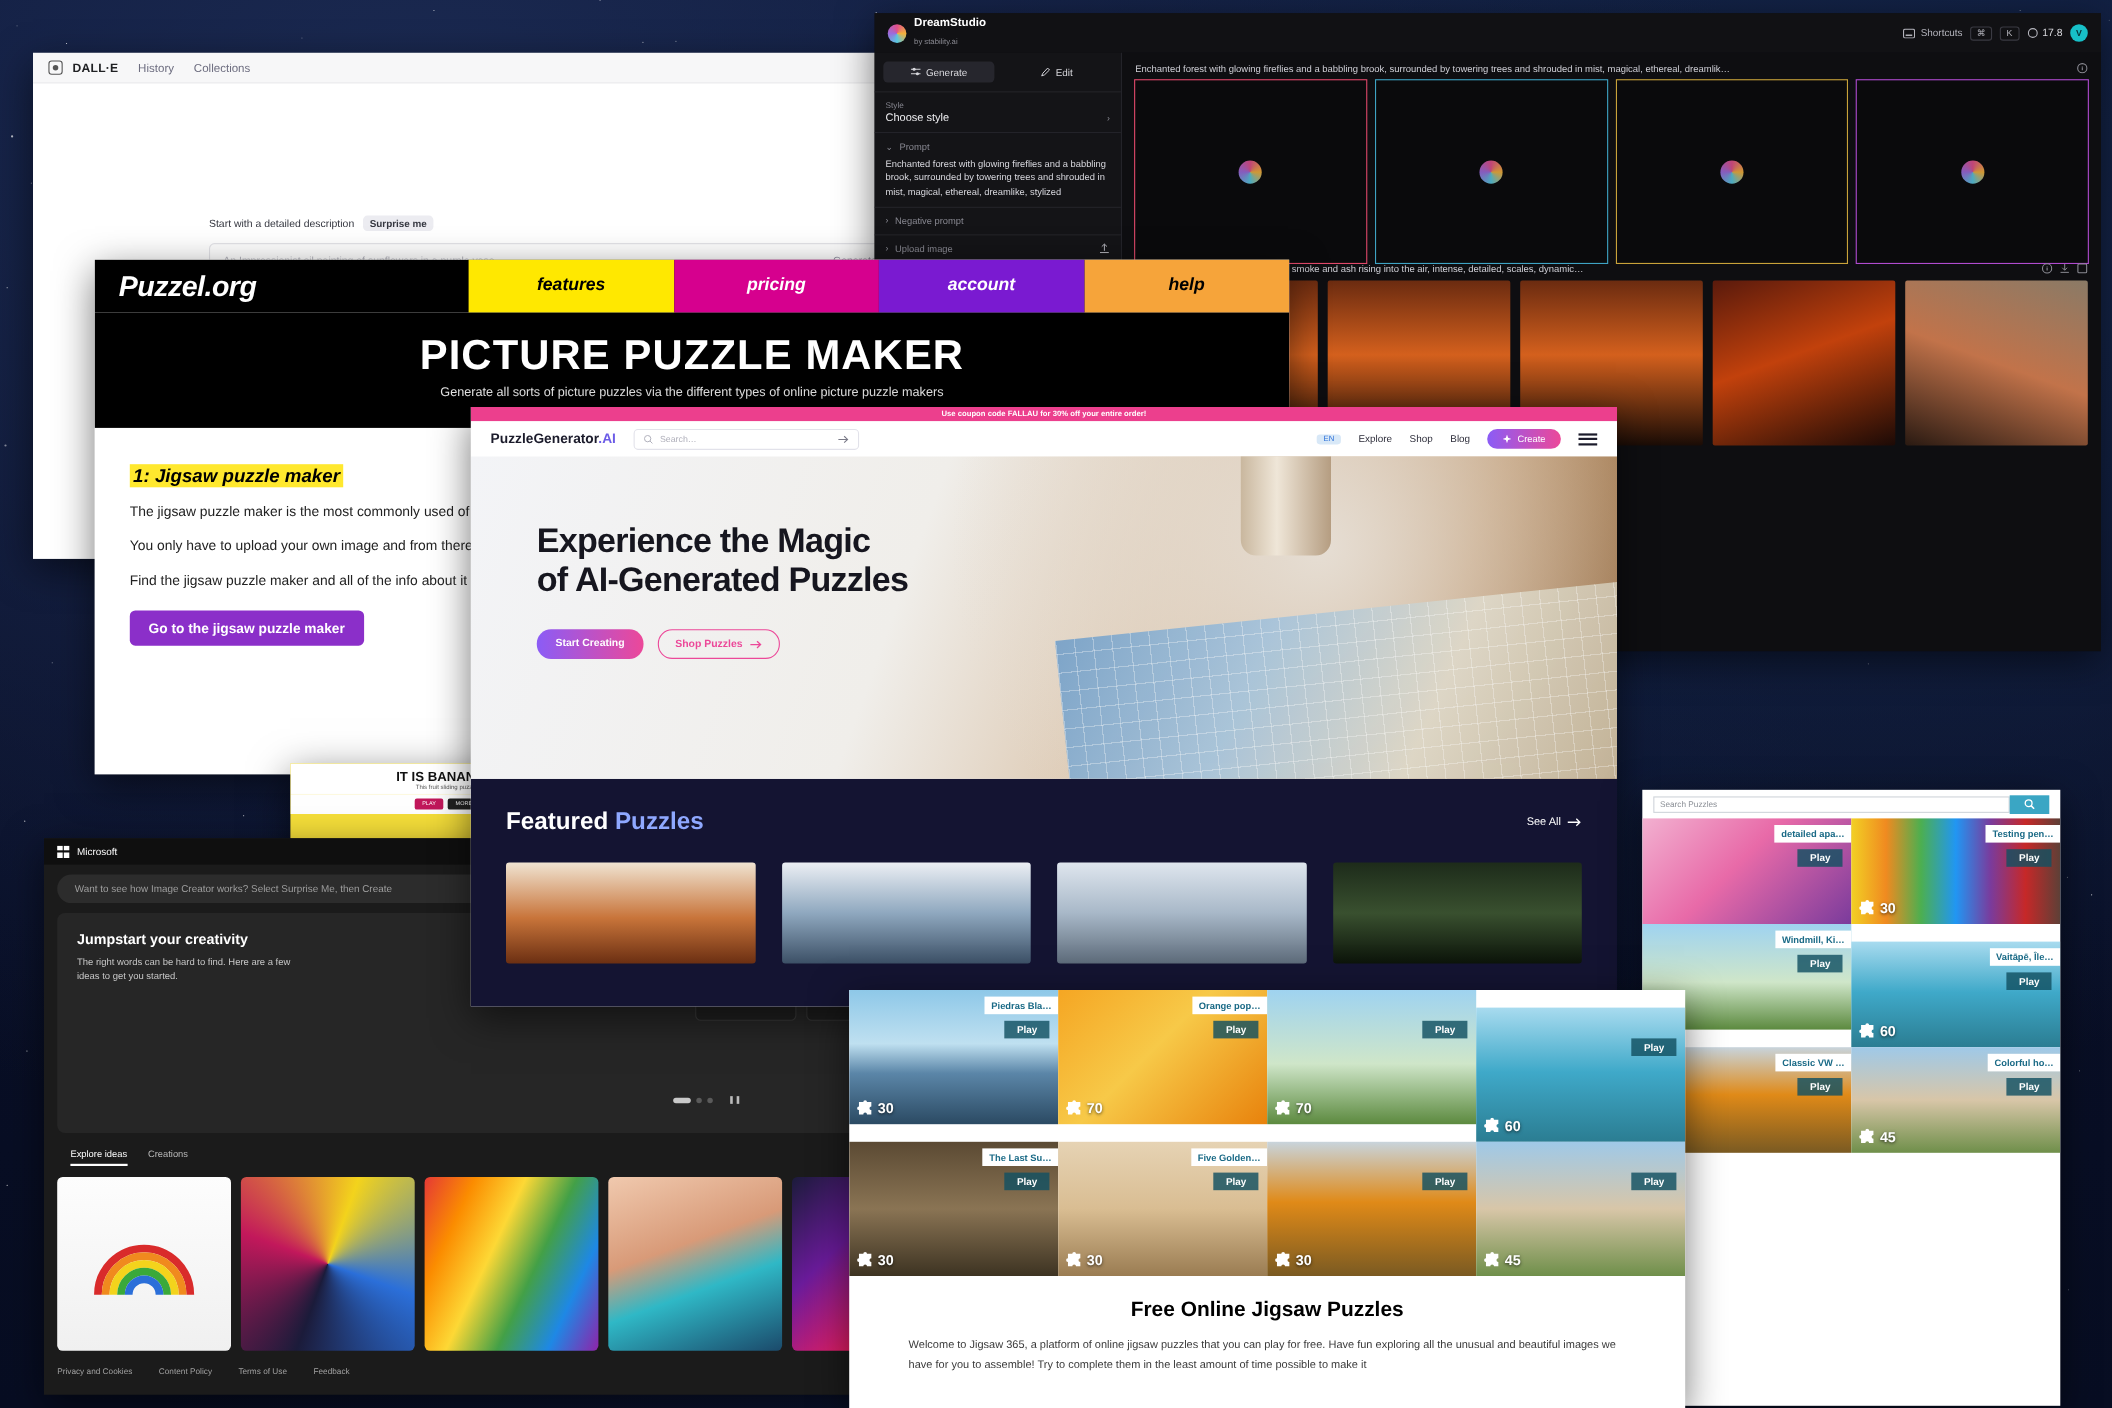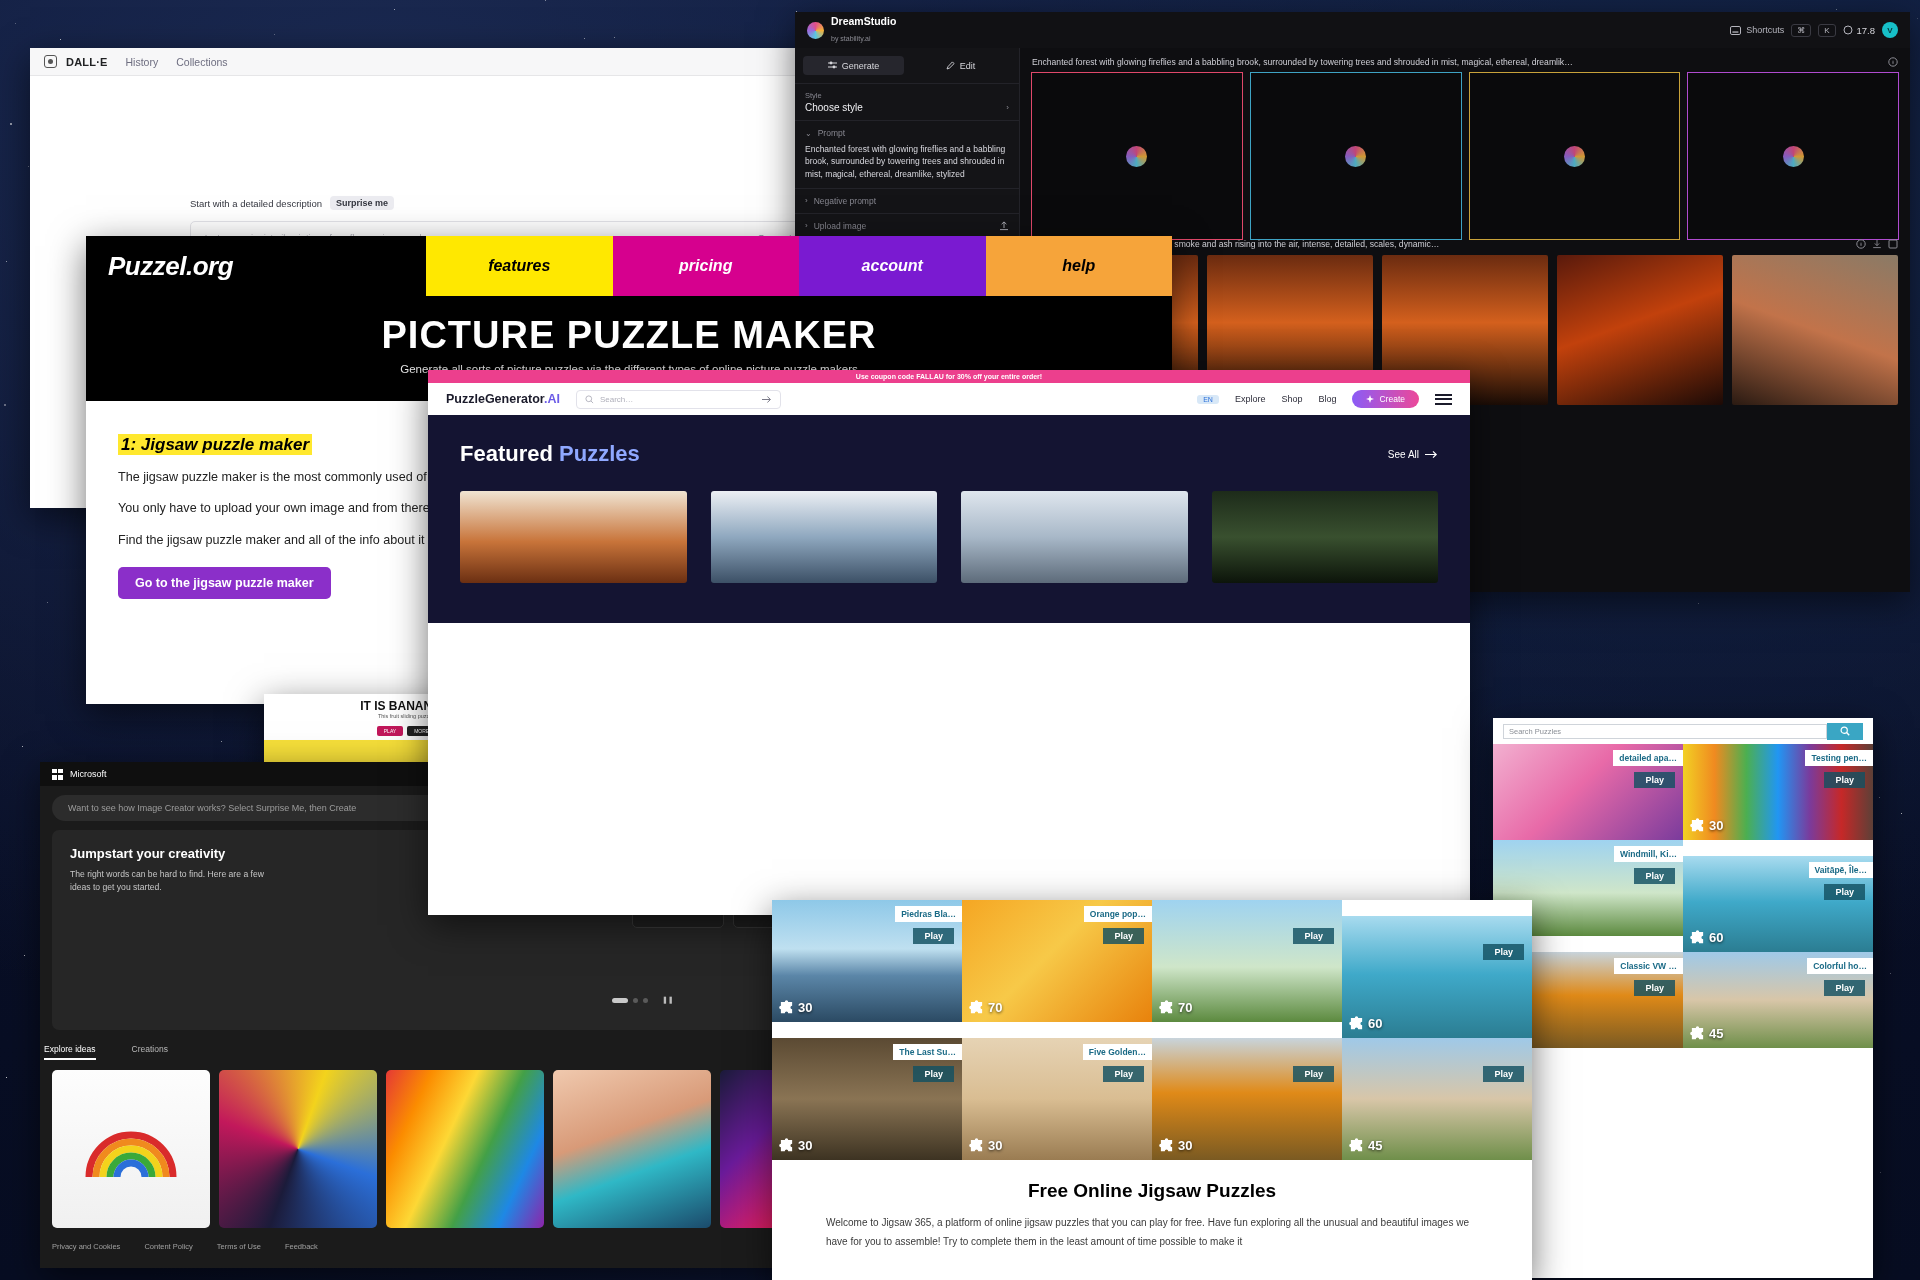--- a/index.html
+++ b/index.html
@@ -73,21 +73,21 @@
   #dream .tiles { display:flex; gap:9px; padding:0 12px; }
   #dream .tile { flex:1; height:166px; background:#0a0a0c; display:flex; align-items:center;
                  justify-content:center; }
   #dream .tile .hexlogo { width:21px; height:21px; opacity:.85;}
   #dream .tstamp { text-align:center; font-size:7.5px; color:#6e6e77; padding:9px 0 5px; }
   #dream .row2 { display:flex; gap:9px; padding:0 12px; }
   #dream .img2 { flex:1; height:150px; border-radius:2px; }
 
   
   #puzzel { left:86px; top:236px; width:1086px; height:468px; background:#fff; }
-  #puzzel .pnav { height:60px; display:flex; background:#000; }
+  #puzzel .pnav { height:48px; display:flex; background:#000; }
   #puzzel .plogo { width:340px; display:flex; align-items:center; padding-left:22px;
                    color:#fff; font-size:26px; font-weight:bold; font-style:italic; letter-spacing:-.5px;}
   #puzzel .pitem { flex:1; display:flex; align-items:center; justify-content:center;
                    font-size:16px; font-weight:bold; font-style:italic; }
   #puzzel .hero { background:#000; color:#fff; text-align:center; padding:18px 0 26px; }
   #puzzel .hero h1 { font-size:38px; letter-spacing:1px; font-weight:bold; }
   #puzzel .hero p { font-size:11.5px; margin-top:6px; color:#e6e6e6; }
   #puzzel .content { padding:34px 30px 0 32px; }
   #puzzel h2 { font-size:17px; font-style:italic; display:inline; background:#ffe82e; padding:1px 3px;}
   #puzzel .para { font-size:12.6px; color:#222; line-height:1.45; margin-top:13px; }
@@ -110,21 +110,21 @@
   #bing .cards { position:absolute; left:580px; top:20px; display:flex; gap:9px;}
   #bing .card { width:92px; height:78px; background:#1f1f1f; border:1px solid #3a3a3a;
                 border-radius:5px; padding:7px; }
   #bing .card b { font-size:6.5px; display:block; }
   #bing .card p { font-size:6px; color:#b5b5b5; margin-top:4px; line-height:1.4; max-width:none;}
   #bing .chips { display:flex; gap:4px; margin-top:9px; }
   #bing .chip { border:1px solid #4a4a4a; border-radius:8px; font-size:5px; padding:2px 5px; color:#ccc;}
   #bing .dots { display:flex; gap:5px; align-items:center; justify-content:center; margin-top:12px;}
   #bing .dots i { width:5px;height:5px;border-radius:50%;background:#5a5a5a;}
   #bing .dots i.w { width:16px; border-radius:3px; background:#c9c9c9;}
-  #bing .tabs { display:flex; gap:36px; padding:14px 4px 0; }
+  #bing .tabs { display:flex; gap:19px; padding:14px 24px 0; }
   #bing .tab { font-size:8.5px; color:#b9b9b9; padding-bottom:4px; }
   #bing .tab.on { color:#fff; border-bottom:2px solid #fff; }
   #bing .grid { display:flex; gap:9px; padding:10px 12px 0; }
   #bing .gitem { width:158px; height:158px; border-radius:5px; }
   #bing .foot { display:flex; gap:24px; padding:14px 12px 0; font-size:7.5px; color:#a0a0a0;}
 
   
   #pgen { left:428px; top:370px; width:1042px; height:545px; background:#fff; }
   #pgen .coupon { height:13px; background:#ec3f8d; color:#fff; font-size:7px; font-weight:bold;
                   display:flex; align-items:center; justify-content:center; }
@@ -736,20 +736,39 @@
           <path d="M4 0l1 3 3 1-3 1-1 3-1-3-3-1 3-1z" fill="#fff"></path>
         </svg>
       <span>Create</span>
     </span>
     <span class="burger">
         <i></i>
         <i></i>
         <i></i>
       </span>
   </div>
+  <div class="ghero">
+    <div class="mug"></div>
+    <div class="pzl"></div>
+    <div class="htext">
+      <h1>
+        <span style="display:block">Experience the Magic</span>
+        <span style="display:block">of AI-Generated Puzzles</span>
+      </h1>
+      <div class="hbtns">
+        <span class="b1">Start Creating</span>
+        <span class="b2">
+          <span>Shop Puzzles</span>
+          <svg width="11" height="8" viewBox="0 0 11 8">
+              <path d="M0 4h9M6.2 1L9.4 4 6.2 7" stroke="#ec4899" fill="none" stroke-width="1.2"></path>
+            </svg>
+        </span>
+      </div>
+    </div>
+  </div>
   <div class="feat">
     <div class="fh">
       <h2><span>Featured</span> <em>Puzzles</em></h2>
       <span class="seeall">
         <span>See All</span>
         <svg width="13" height="9" viewBox="0 0 13 9">
             <path d="M0 4.5h11M8 1.4l3.2 3.1L8 7.6" stroke="#fff" fill="none" stroke-width="1.2"></path>
           </svg>
       </span>
     </div>

